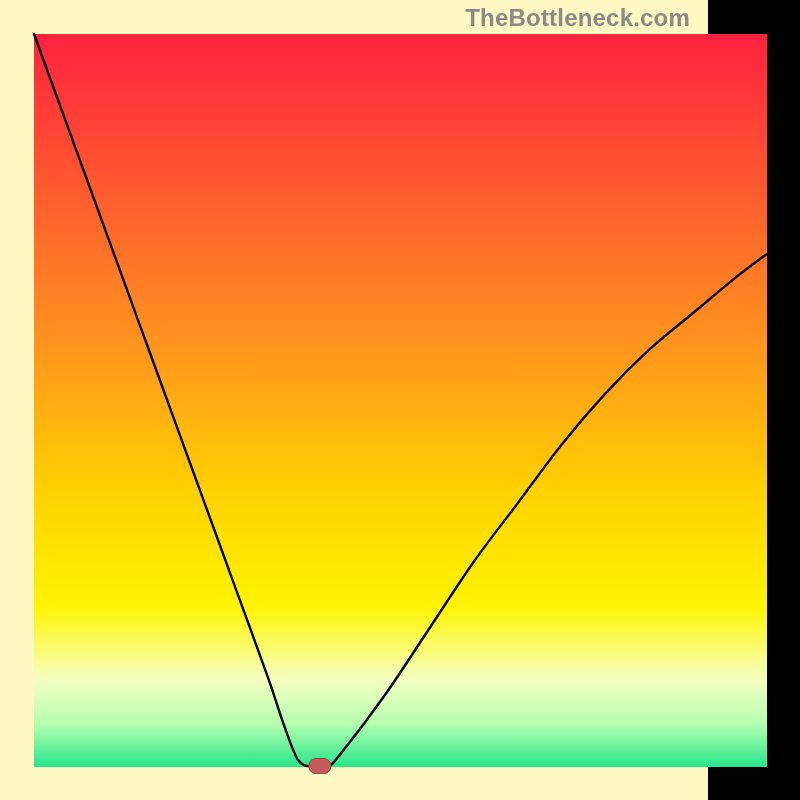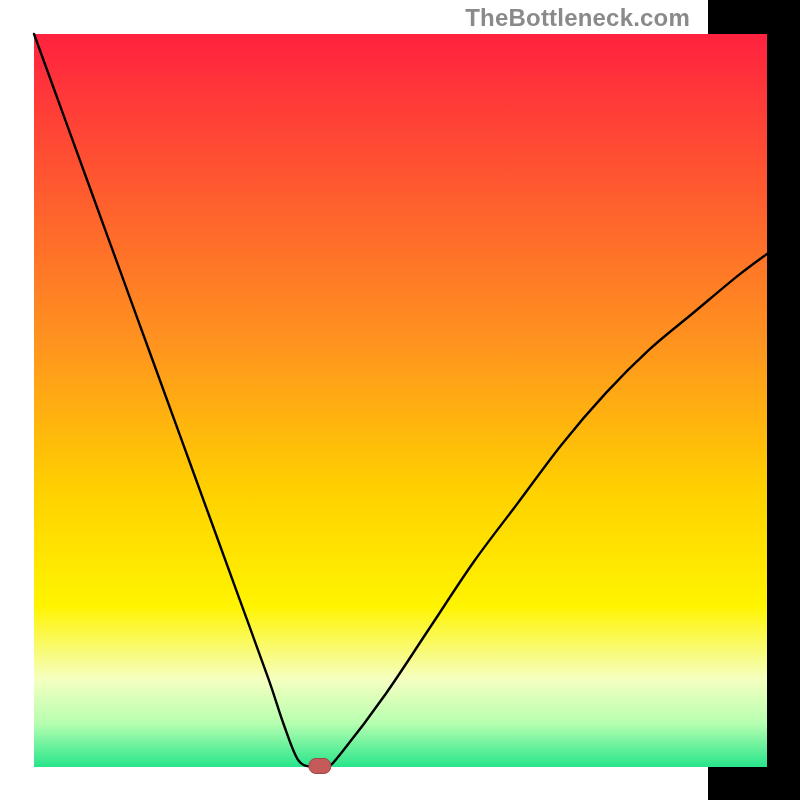--- a/index.html
+++ b/index.html
@@ -9,21 +9,21 @@
     height: 800px;
     background: #000;
     overflow: hidden;
   }
   .frame {
     position: absolute;
     left: 0;
     top: 0;
     width: 708px;
     height: 800px;
-    background: #ffffff;
+    background: #fef9c3;
   }
   .watermark {
     position: absolute;
     top: 4px;
     right: 18px;
     font-family: Arial, Helvetica, sans-serif;
     font-size: 24px;
     font-weight: 600;
     color: #8a8a8a;
     letter-spacing: 0.2px;

